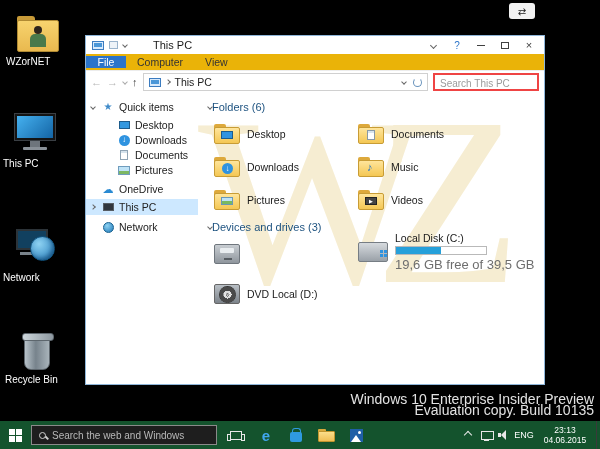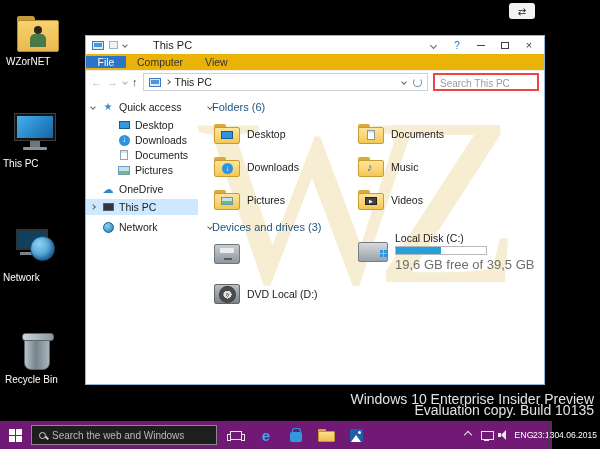--- a/index.html
+++ b/index.html
@@ -117,21 +117,21 @@
   .sv{margin-left:auto;display:flex;gap:5px}
   .sv-details{width:12px;height:10px;border:1px solid #8a8a8a;background:repeating-linear-gradient(180deg,#fff 0 2px,#9a9a9a 2px 3px);cursor:pointer}
   .sv-thumbs{width:12px;height:10px;border:1px solid #8a8a8a;position:relative;cursor:pointer}
   .sv-thumbs::before{content:"";position:absolute;left:50%;top:0;bottom:0;width:1px;background:#9a9a9a}
   .sv-thumbs::after{content:"";position:absolute;top:50%;left:0;right:0;height:1px;background:#9a9a9a}
 
   
   .buildmark{position:absolute;right:6px;bottom:33px;text-align:right;font-size:14px;line-height:11px;color:#e2e2e2;z-index:4}
 
   
-  #taskbar{position:absolute;left:0;bottom:0;width:552px;height:28px;background:#701a75;z-index:5}
+  #taskbar{position:absolute;left:0;bottom:0;width:600px;height:28px;background:#14532d;z-index:5}
   .tb-start{position:absolute;left:0;top:0;width:30px;height:28px;display:flex;align-items:center;justify-content:center;cursor:pointer}
   .winlogo{width:13px;height:13px;display:grid;grid-template-columns:1fr 1fr;grid-template-rows:1fr 1fr;gap:1px}
   .winlogo span{background:#fff}
   .tb-search{position:absolute;left:31px;top:4px;width:186px;height:20px;background:#1e1e1e;border:1px solid #8a8a8a;display:flex;align-items:center;cursor:text}
   .mag{width:7px;height:7px;border:1.5px solid #cfcfcf;border-radius:50%;position:relative;margin:0 6px 0 7px;flex:0 0 7px}
   .mag::after{content:"";position:absolute;width:4px;height:1.5px;background:#cfcfcf;transform:rotate(45deg);right:-3.5px;bottom:-1px}
   .tb-search input{flex:1;background:transparent;border:none;outline:none;color:#cfcfcf;font-size:10px;font-family:inherit;padding-right:4px}
   .tb-search input::placeholder{color:#b9b9b9}
   .tb-ic{position:absolute;top:3px;width:24px;height:22px;display:flex;align-items:center;justify-content:center;cursor:pointer}
   .tv{width:12px;height:9px;border:1px solid #e8e8e8;position:relative}
@@ -148,21 +148,21 @@
   .photos::after{content:"";position:absolute;top:2px;right:2px;width:3px;height:3px;border-radius:50%;background:#fff}
   .tray-item{position:absolute;top:0;height:28px;display:flex;align-items:center;justify-content:center;cursor:pointer}
   .chup{width:6px;height:6px;border-left:1.5px solid #e8e8e8;border-top:1.5px solid #e8e8e8;transform:rotate(45deg)}
   .net{width:11px;height:9px;position:relative}
   .net::before{content:"";position:absolute;left:0;top:0;width:11px;height:7px;border:1px solid #e8e8e8}
   .net::after{content:"";position:absolute;left:3px;bottom:-1px;width:5px;height:1px;background:#e8e8e8}
   .vol{width:10px;height:10px;position:relative}
   .vol::before{content:"";position:absolute;left:0;top:3px;width:3px;height:4px;background:#e8e8e8}
   .vol::after{content:"";position:absolute;left:3px;top:0;border-top:5px solid transparent;border-bottom:5px solid transparent;border-right:5px solid #e8e8e8}
   .lang{font-size:9px;color:#fff}
-  .clock{display:flex;align-items:center;font-size:8.5px;line-height:10px;color:#fff}
+  .clock{display:flex;flex-direction:column;align-items:center;font-size:8.5px;line-height:10px;color:#fff}
   .showdesk{position:absolute;right:0;top:0;bottom:0;width:4px;border-left:1px solid #3a3a3a;cursor:pointer}
 </style>
 </head>
 <body>
 
 <div id="stage">
 
   <div class="dicon" style="left:6px;top:6px">
     <div class="dic-art">
       <span class="bfold">
@@ -253,21 +253,21 @@
     </div>
 
     <div class="content">
 
       <div class="sidebar">
         <div class="srow" style="top:6px">
           <span class="expander chev d s"></span>
           <span class="sic">
               <span class="sic-star">★</span>
             </span>
-          <span>Quick access</span>
+          <span>Quick items</span>
         </div>
         <div class="srow child" style="top:24px">
           <span class="sic">
               <span class="sic-mon"></span>
             </span>
           <span>Desktop</span>
         </div>
         <div class="srow child" style="top:39px">
           <span class="sic">
               <span class="sic-circ">↓</span>

